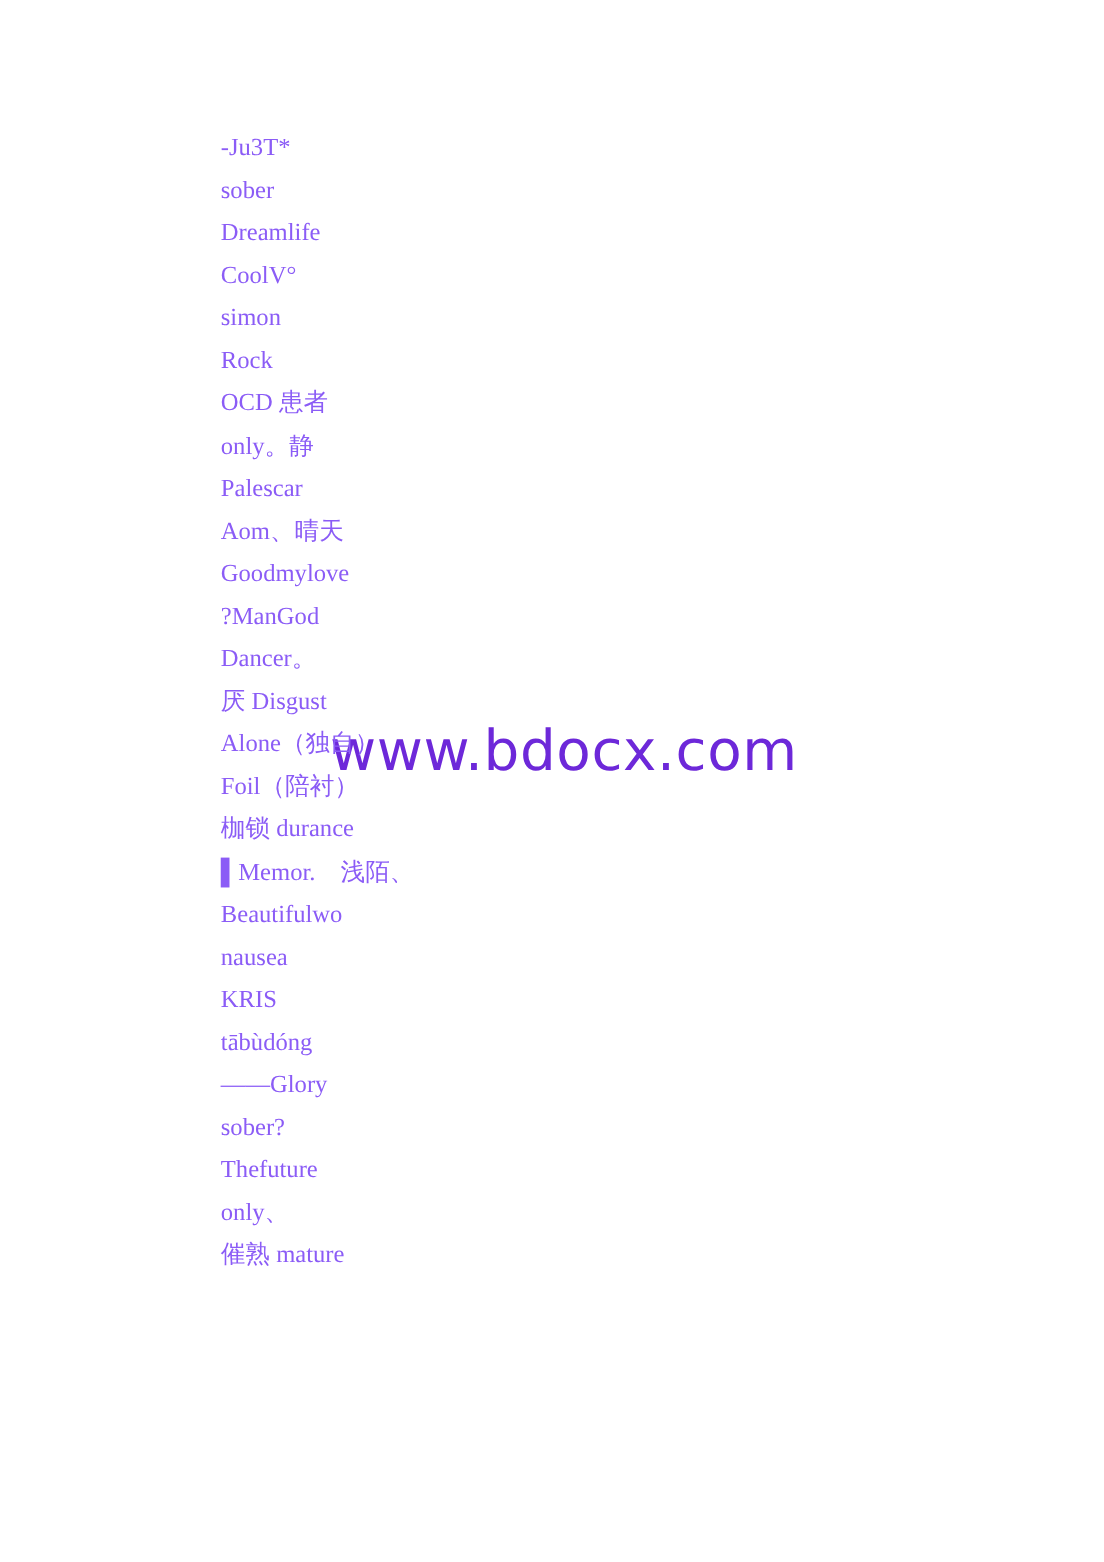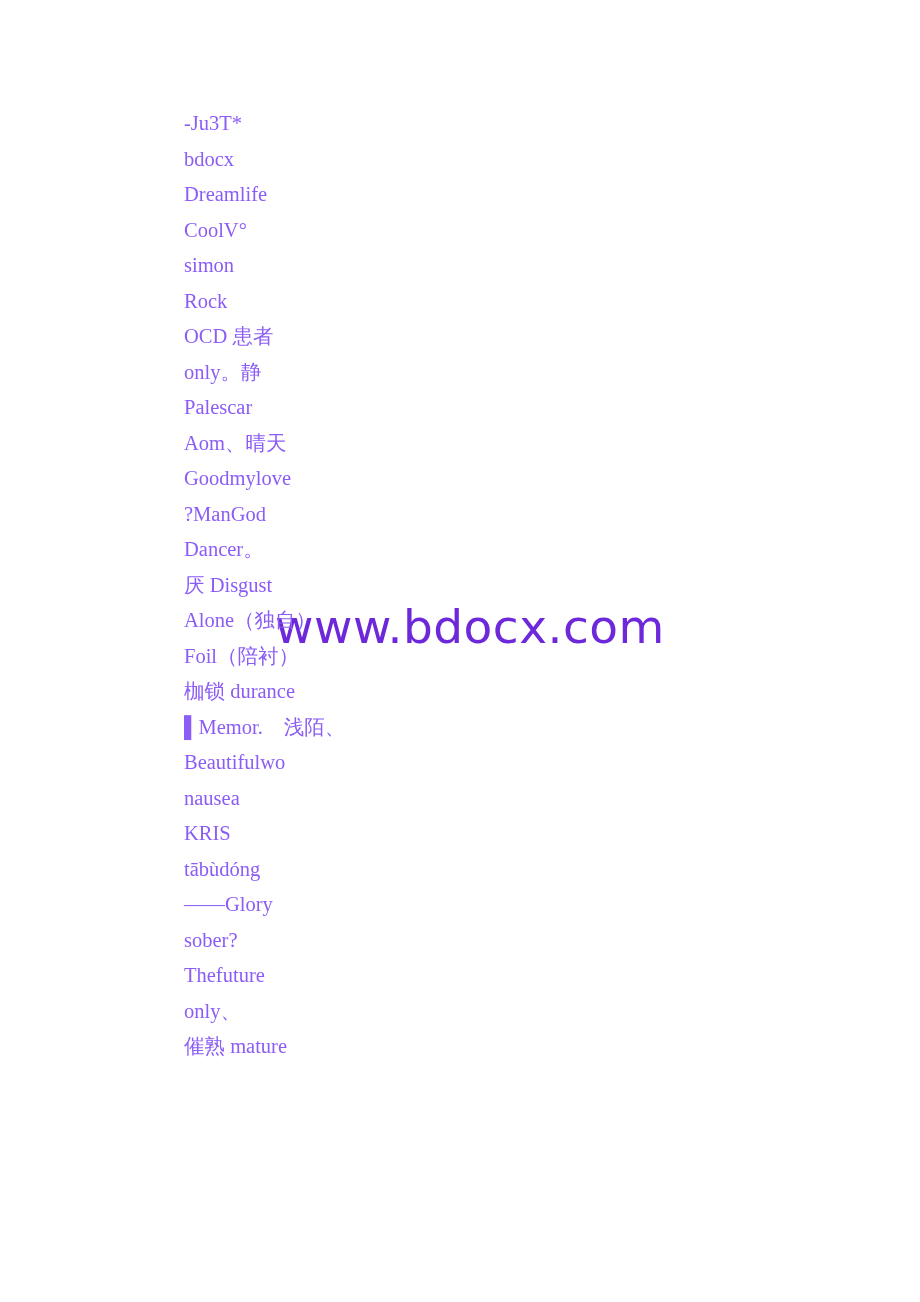--- a/index.html
+++ b/index.html
@@ -57,21 +57,21 @@
 </style>
 </head>
 <body>
 
 <div class="page">
 
   <div class="watermark">www.bdocx.com</div>
 
   <div class="doc-body" id="doc-body">
       <div class="doc-line">-Ju3T*</div>
-      <div class="doc-line">bdocx</div>
+      <div class="doc-line">sober</div>
       <div class="doc-line">Dreamlife</div>
       <div class="doc-line">CoolV°</div>
       <div class="doc-line">simon</div>
       <div class="doc-line">Rock</div>
       <div class="doc-line">OCD 患者</div>
       <div class="doc-line">only。静</div>
       <div class="doc-line">Palescar</div>
       <div class="doc-line">Aom、晴天</div>
       <div class="doc-line">Goodmylove</div>
       <div class="doc-line">?ManGod</div>

